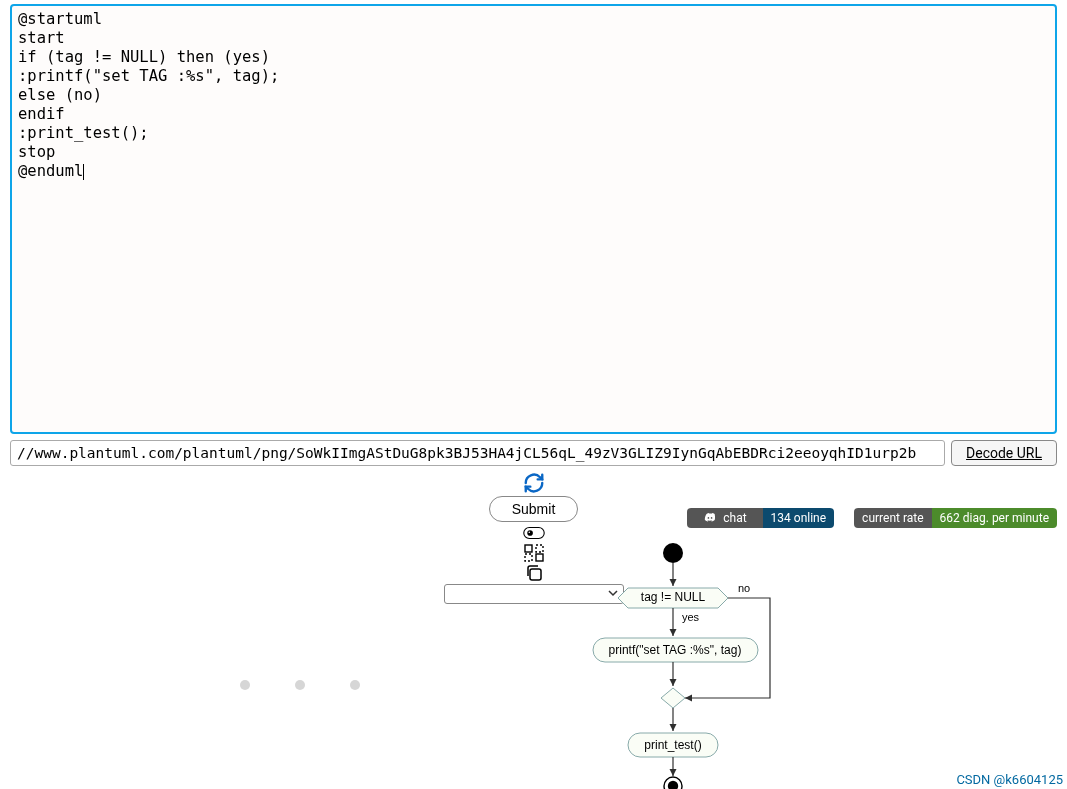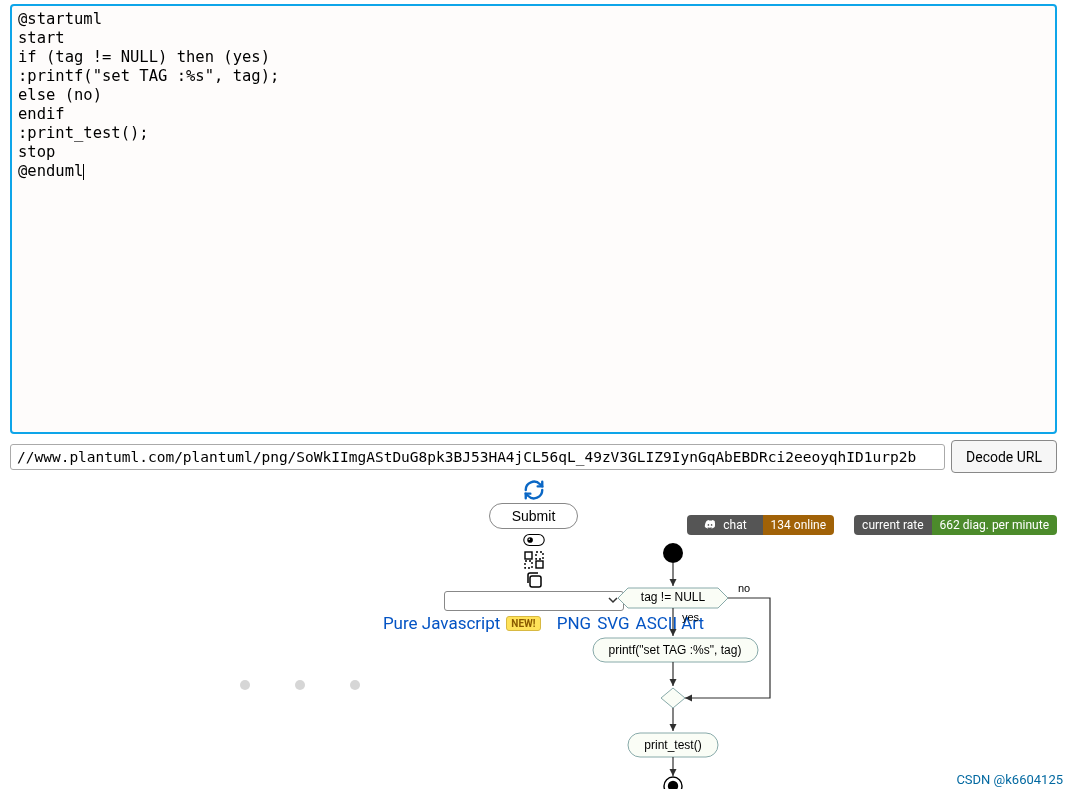--- a/index.html
+++ b/index.html
@@ -53,24 +53,25 @@
     line-height:18px;
     overflow:hidden;
     white-space:nowrap;
   }
   .decode-btn {
     border:1px solid #888;
     border-radius:4px;
     background:#f6f6f6;
     padding:2px 14px;
     font-size:14px;
-    height:33px;
-    display:flex;
-    align-items:center;
-    cursor:pointer;
+    height:26px;
+    display:flex;
+    align-items:center;
+    cursor:pointer;
+    text-decoration:underline;
   }
   .toolbar {
     display:flex;
     align-items:center;
     gap:2px;
     margin:6px 10px 4px 10px;
     height:30px;
     flex-direction:column;
   }
   .refresh-icon {
@@ -138,21 +139,21 @@
     border-radius:4px;
     overflow:hidden;
     font-size:12px;
     height:20px;
     line-height:20px;
   }
   .pill span {
     padding:0 8px;
   }
   .pill .lab { background:#555; color:#fff; display:flex; align-items:center; gap:4px;}
-  .pill .val-blue { background:#a16207; color:#fff; }
+  .pill .val-blue { background:#0c4a6e; color:#fff; }
   .pill .val-green { background:#4c8b2b; color:#fff; }
   .pill .val-orange { background:#da7a2d; color:#fff; }
   .discord-ic { width:14px; height:14px; display:inline-block; }
   .diagram-area {
     position:absolute;
     left:0; right:0;
     top:530px;
     bottom:0;
   }
   .dots {
@@ -232,26 +233,20 @@
       <path d="M3 12 V4 a2 2 0 0 1 2-2 h8"></path>
     </svg>
   </span>
   <div class="dropdown">
     <span></span>
     <span class="arrow">
       <svg width="12" height="12" viewBox="0 0 12 12">
           <path d="M2 4 L6 8 L10 4" fill="none" stroke="#333" stroke-width="1.5"></path>
         </svg>
     </span>
-  </div>
-  <div class="links">
-    <a href="#"><span>Pure Javascript</span></a><span class="new-badge">NEW!</span>
-    &nbsp;<a href="#"><span>PNG</span></a>
-    <a href="#"><span>SVG</span></a>
-    <a href="#"><span>ASCII Art</span></a>
   </div>
 </div>
 
 <div class="stats-row">
   <div class="pill">
     <span class="lab">
       <span class="discord-ic">
         <svg viewBox="0 0 24 24" width="14" height="14" fill="#fff">
             <path d="M20 5c-1.5-.7-3-1.2-4.7-1.4l-.2.5c1.5.3 3 .9 4.3 1.7-2-.9-4-1.4-6.4-1.4s-4.4.5-6.4 1.4c1.3-.8 2.8-1.4 4.3-1.7l-.2-.5C9 3.8 7.5 4.3 6 5 3.7 8.4 3 12 3.2 15.5c1.8 1.3 3.5 2.1 5.2 2.6l.9-1.4c-.7-.2-1.3-.5-1.9-.9l.3-.2c2.5 1.2 5.4 1.2 7.9 0l.3.2c-.6.4-1.2.7-1.9.9l.9 1.4c1.7-.5 3.4-1.3 5.2-2.6C21.2 11.5 20.4 8 20 5zM9.3 13.4c-.8 0-1.4-.7-1.4-1.6s.6-1.6 1.4-1.6 1.4.7 1.4 1.6-.6 1.6-1.4 1.6zm5.4 0c-.8 0-1.4-.7-1.4-1.6s.6-1.6 1.4-1.6 1.4.7 1.4 1.6-.6 1.6-1.4 1.6z"></path>
           </svg>

